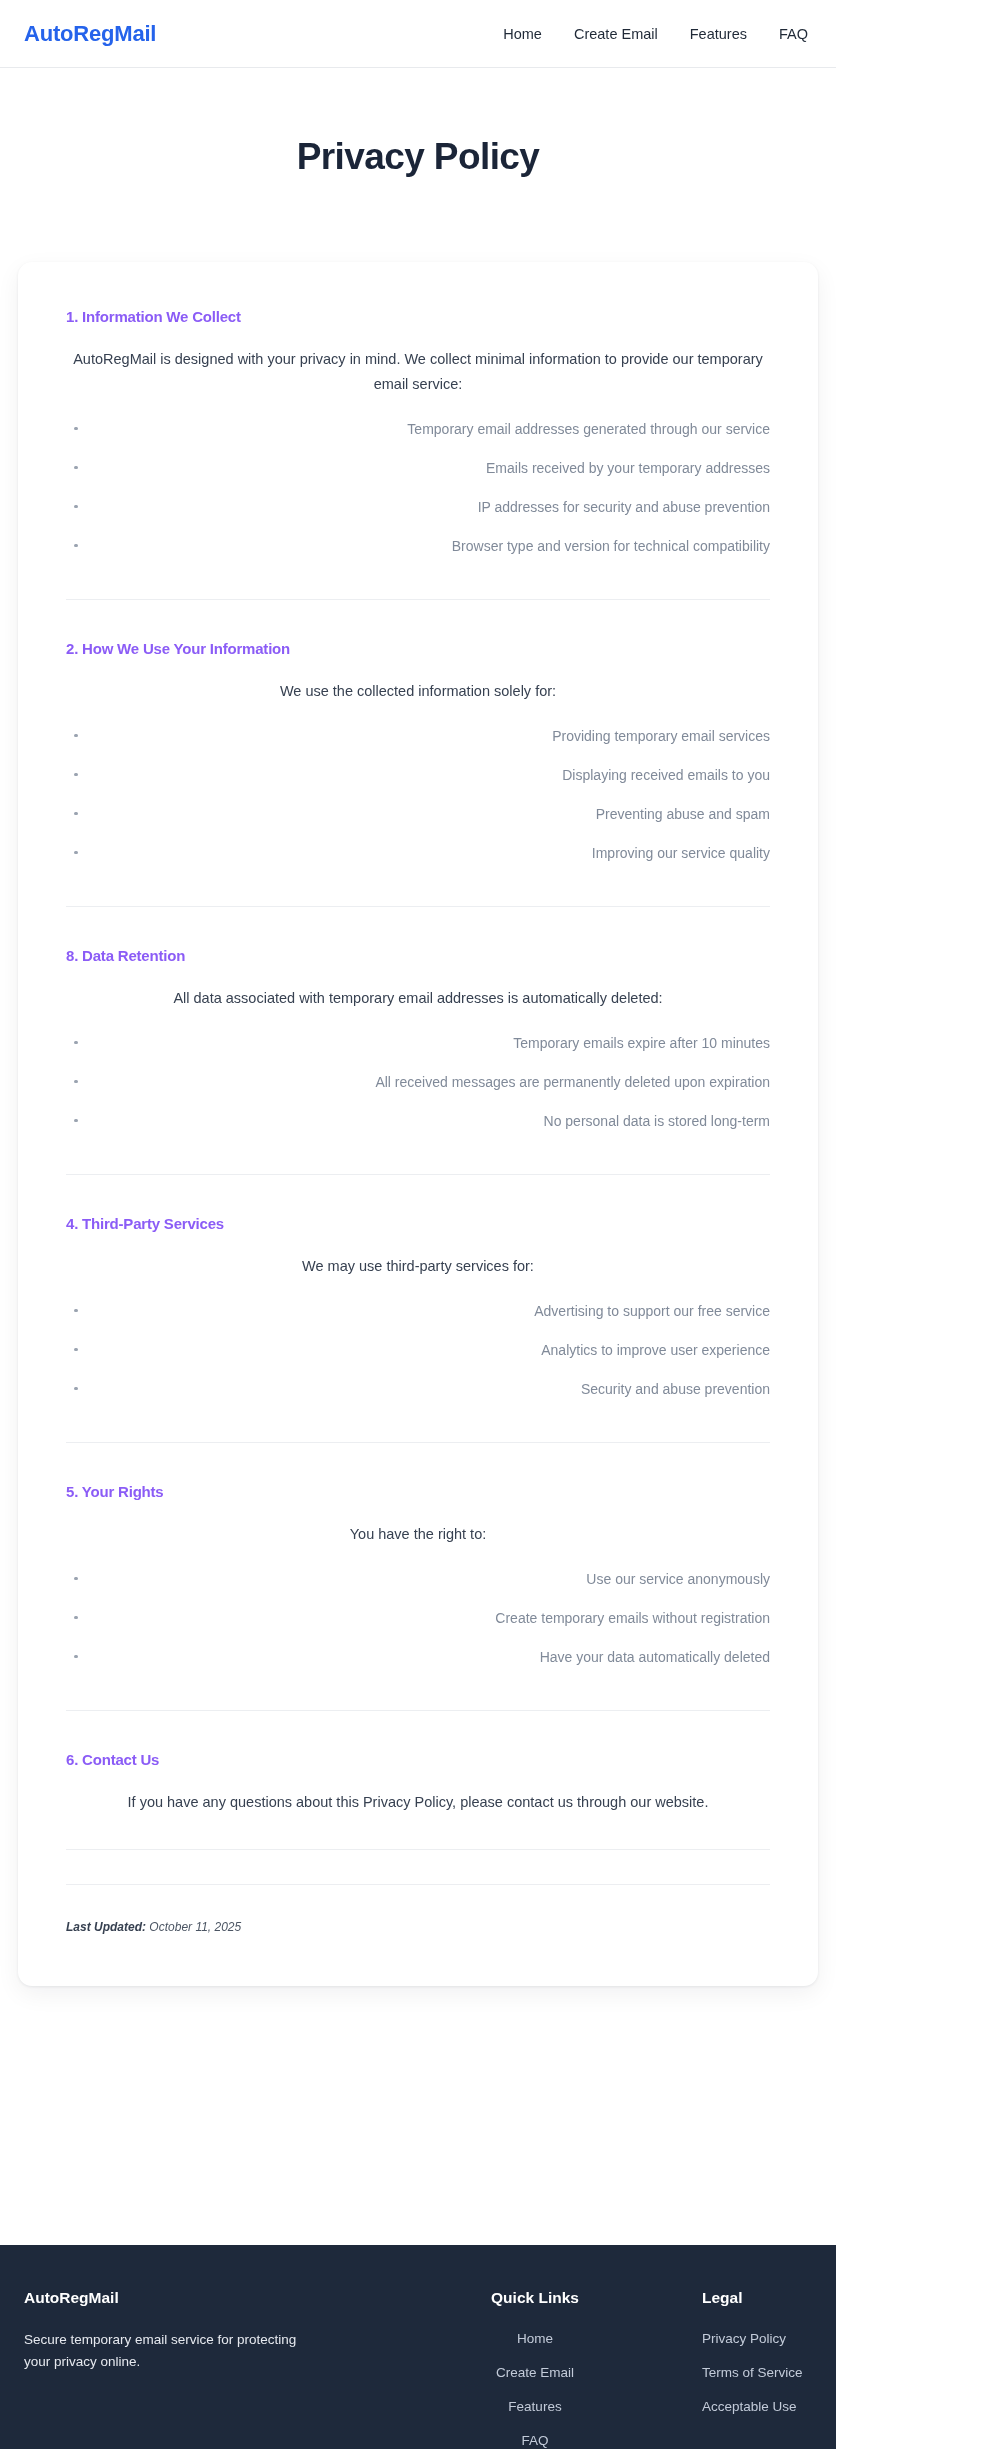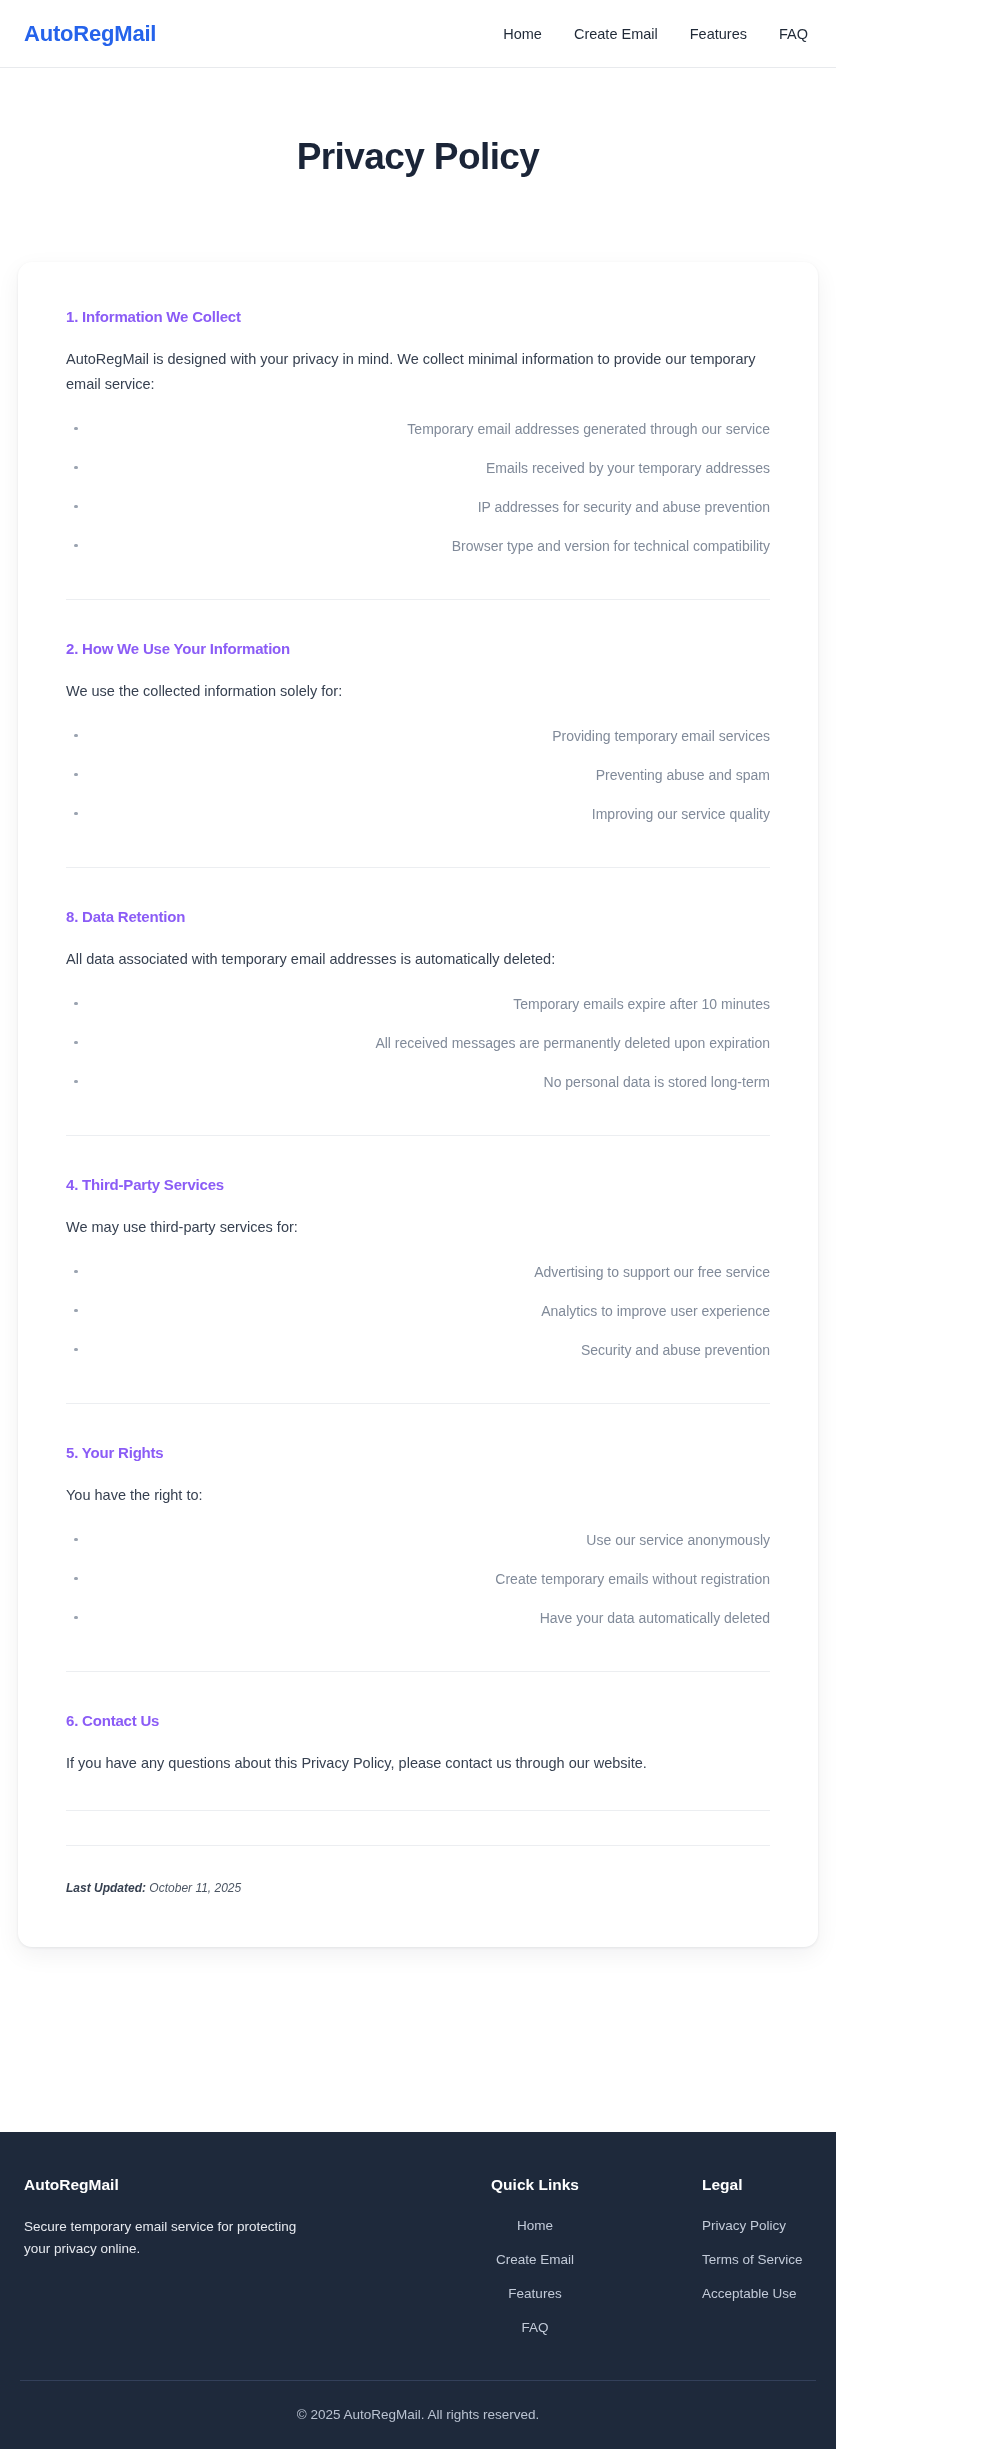--- a/index.html
+++ b/index.html
@@ -88,20 +88,21 @@
     letter-spacing: -0.2px;
     margin: 0 0 22px 0;
   }
 
   .section-intro {
     font-size: 14.5px;
     line-height: 1.72;
     color: #374151;
     margin: 0;
     max-width: 720px;
+    text-align: center;
   }
 
   .bullets {
     list-style: none;
     margin: 22px 0 0 0;
     padding: 0;
   }
 
   .bullets li {
     position: relative;
@@ -238,20 +239,21 @@
         </ul>
       </div>
 
       <hr class="divider">
 
       <div class="section">
         <h2 class="section-heading">2. How We Use Your Information</h2>
         <p class="section-intro">We use the collected information solely for:</p>
         <ul class="bullets">
           <li>Providing temporary email services</li>
+          <li>Displaying received emails to you</li>
           <li>Preventing abuse and spam</li>
           <li>Improving our service quality</li>
         </ul>
       </div>
 
       <hr class="divider">
 
       <div class="section">
         <h2 class="section-heading">8. Data Retention</h2>
         <p class="section-intro">All data associated with temporary email addresses is automatically deleted:</p>
@@ -326,18 +328,15 @@
         <div class="footer-title">Legal</div>
         <ul class="footer-list">
           <li><a class="footer-link" href="#">Privacy Policy</a></li>
           <li><a class="footer-link" href="#">Terms of Service</a></li>
           <li><a class="footer-link" href="#">Acceptable Use</a></li>
         </ul>
       </div>
 
     </div>
 
-    <div class="footer-bottom">
-      <span class="copyright">© 2025 AutoRegMail. All rights reserved.</span>
-    </div>
   </footer>
 
 </div>
 
 </body></html>

